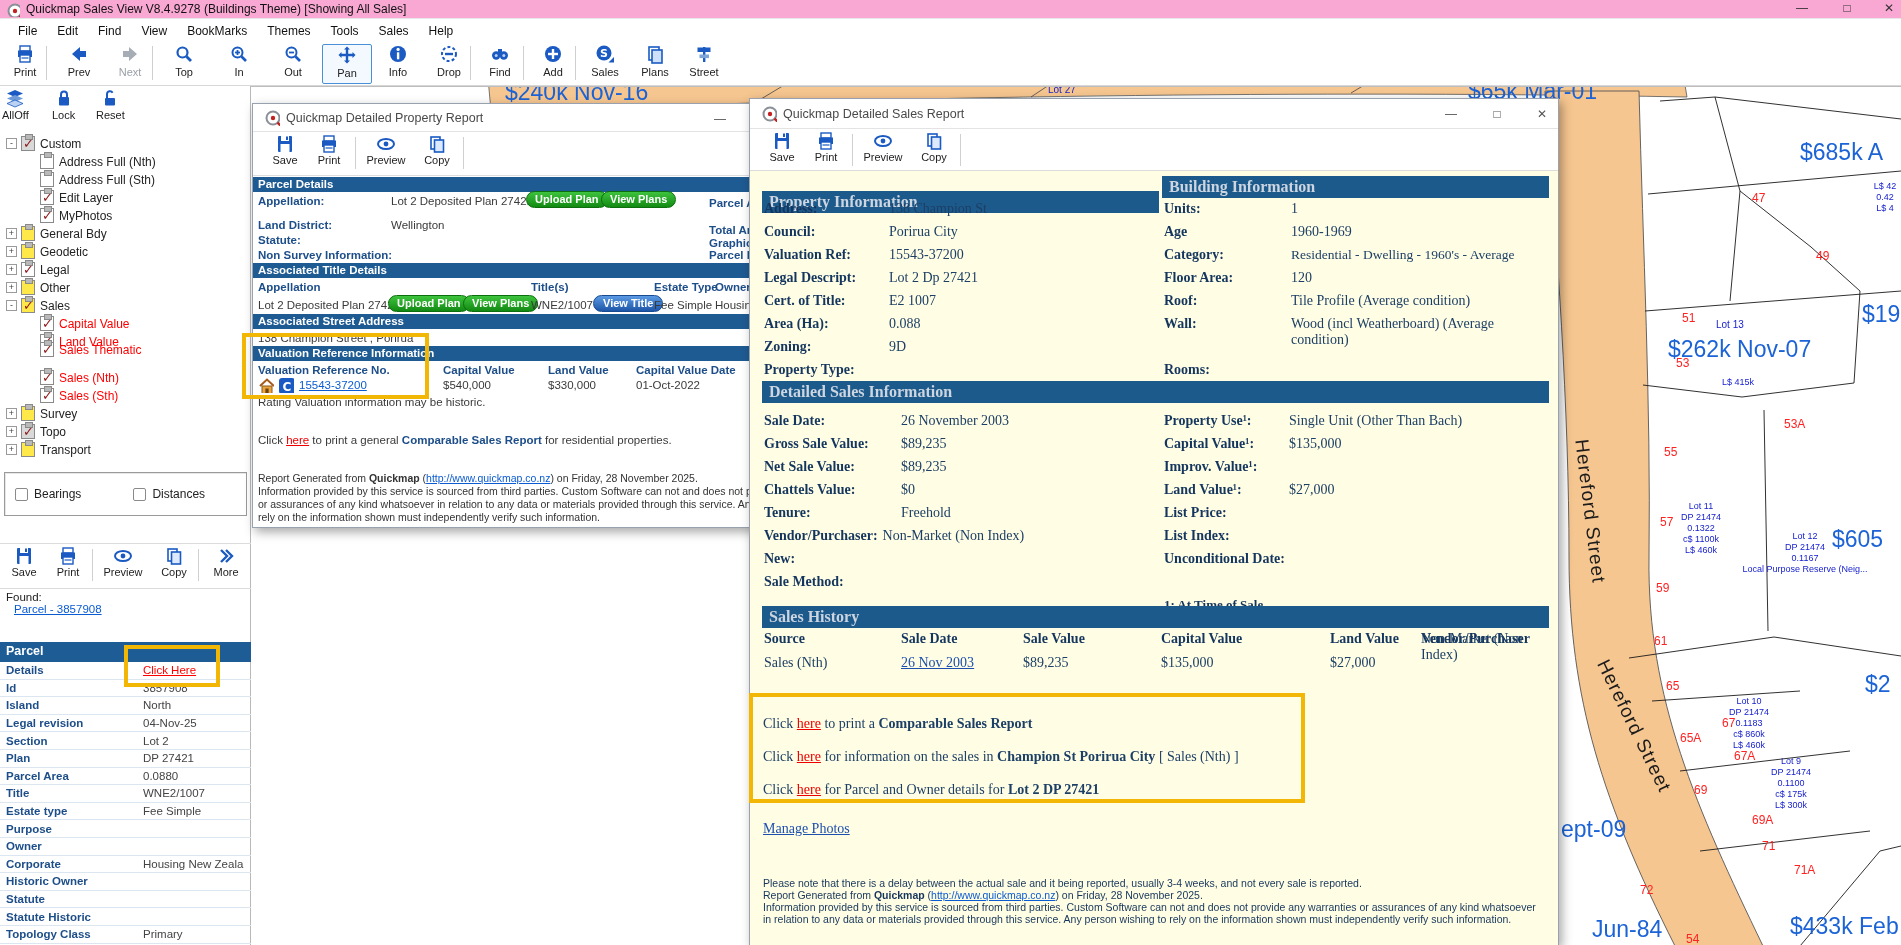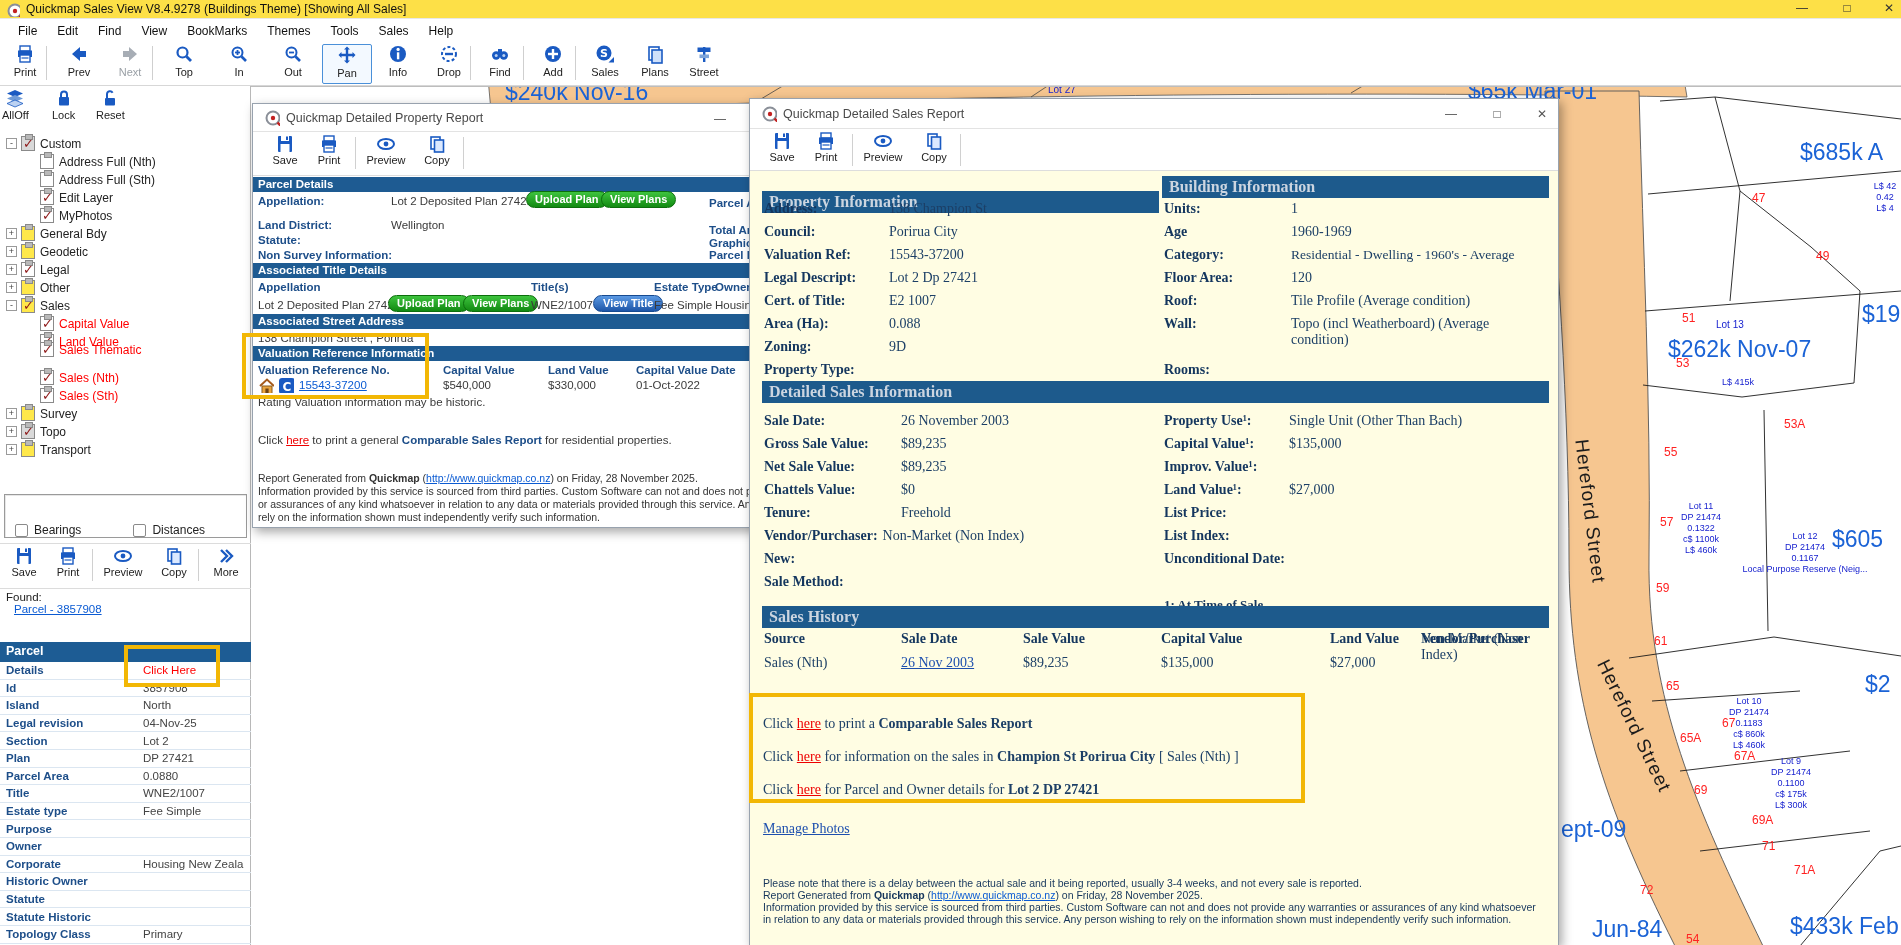--- a/index.html
+++ b/index.html
@@ -1,21 +1,21 @@
 <!DOCTYPE html>
 <html><head>
 <meta charset="utf-8">
 <style>
   *{box-sizing:border-box;margin:0;padding:0}
   html,body{width:1901px;height:945px;overflow:hidden;background:#fff;
     font-family:"Liberation Sans","DejaVu Sans",sans-serif;font-size:11.5px;color:#222}
   #app{position:relative;width:1901px;height:945px;background:#fff}
   .abs{position:absolute}
   
-  .titlebar{position:absolute;left:0;top:0;width:1901px;height:19px;background:#fde047;border-bottom:1px solid #e8e8e8;display:flex;align-items:center}
+  .titlebar{position:absolute;left:0;top:0;width:1901px;height:19px;background:#f9a8d4;border-bottom:1px solid #e8e8e8;display:flex;align-items:center}
   .titlebar .ttl{font-size:12px;color:#111;margin-left:6px}
   .wctl{position:absolute;top:1px;font-size:12px;color:#333;width:30px;text-align:center;cursor:default}
   .menubar{position:absolute;left:0;top:19px;width:1901px;height:23px;background:#fff;display:flex;align-items:center;padding-left:8px}
   .menubar span{font-size:12px;color:#111;padding:3px 10px}
   .maintb{position:absolute;left:0;top:42px;width:1901px;height:44px;background:#fff;border-bottom:1px solid #d7d7d7}
   .tbb{position:absolute;top:2px;width:50px;height:40px;display:flex;flex-direction:column;align-items:center;justify-content:flex-start}
   .tbb svg{width:21px;height:21px}
   .tbb .tl{font-size:11px;color:#222;margin-top:1px}
   .tbb.sel{border:1px solid #4a90d9;background:#f3f9ff;border-radius:2px}
   .tbb.dis .tl{color:#9aa0a6}
@@ -26,32 +26,32 @@
   .tb2b svg{width:20px;height:20px}
   .tb2b .tl{font-size:11px;margin-top:1px}
   .tree{position:absolute;left:0;top:44px;width:250px;height:330px}
   .ti{position:absolute;height:17px;display:flex;align-items:center;font-size:12px;white-space:nowrap}
   .exp{width:11px;height:11px;border:1px solid #9a9a9a;font-size:9px;line-height:9px;text-align:center;color:#444;margin-right:4px;background:#fff}
   .lic{width:14px;height:15px;border:1px solid #8a8a8a;margin-right:5px;position:relative;background:#fff}
   .lic::before{content:"";position:absolute;left:3px;top:-3px;width:6px;height:4px;background:#b9b9b9;border:1px solid #8a8a8a}
   .lic.y{background:#ffe84a}.lic.g{background:#d9d9d9}
   .lic.c::after{content:"✓";position:absolute;left:1px;top:-1px;font-size:13px;color:#8c1616;font-weight:bold}
   .ti .red{color:#f00}
-  .optsbox{position:absolute;left:4px;top:408px;width:243px;height:44px;border:1px solid #9a9a9a;box-shadow:inset 1px 1px 0 #e7e7e7;display:flex;align-items:flex-end}
+  .optsbox{position:absolute;left:4px;top:386px;width:243px;height:44px;border:1px solid #9a9a9a;box-shadow:inset 1px 1px 0 #e7e7e7;display:flex;align-items:center}
   .cb{width:13px;height:13px;border:1px solid #8a8a8a;background:#fff;border-radius:2px;margin-right:6px}
   .optsbox .og{display:flex;align-items:center;font-size:12px}
   .ptb{position:absolute;left:0;top:457px;width:251px;height:46px;border-top:1px solid #dcdcdc;border-bottom:1px solid #dcdcdc}
   .found{position:absolute;left:6px;top:505px;font-size:11.5px;color:#222}
   .found a{color:#0b5bd3;text-decoration:underline}
   .ptable{position:absolute;left:0;top:556px;width:251px}
   .phead{height:20px;background:#1d5c94;color:#fff;font-weight:bold;font-size:12.5px;padding:2px 6px}
   .prow{height:17.6px;border-bottom:1px solid #dbe6f1;display:flex;align-items:center;overflow:hidden}
   .pl{width:143px;padding-left:6px;font-weight:bold;color:#1d4e89;font-size:11.5px;white-space:nowrap}
   .pv{color:#444;font-size:11.5px;white-space:nowrap}
-  .linkred{color:#f00 !important;}
+  .linkred{color:#f00 !important;text-decoration:underline}
   .hl{position:absolute;border:4px solid #f2b705;z-index:30;pointer-events:none}
   
   .map{position:absolute;left:251px;top:86px;width:1650px;height:859px;background:#fff;overflow:hidden;border-top:1px solid #bdbdbd;z-index:1}
   .ml{position:absolute;white-space:pre-line}
   .sale{font-size:23px;color:#1b63d6}
   .addr{font-size:12px;color:#f22}
   .lot{font-size:9px;line-height:11px;color:#1822cf;text-align:center}
   .lotlg{font-size:10px;color:#1822cf}
   .street{font-size:19px;color:#1c1c1c;letter-spacing:1px;transform-origin:0 0}
   
@@ -771,21 +771,21 @@
       </div>
 
       <div class="abs" style="left:414px;top:30px;width:390px">
         <div class="kv"><span class="srl" style="width:127px">Units:</span><span class="srv">1</span></div>
         <div class="kv"><span class="srl" style="width:127px">Age</span><span class="srv">1960-1969</span></div>
         <div class="kv" style="font-size:13.5px"><span class="srl" style="width:127px;font-size:14px">Category:</span><span class="srv">Residential - Dwelling - 1960's - Average</span></div>
         <div class="kv"><span class="srl" style="width:127px">Floor Area:</span><span class="srv">120</span></div>
         <div class="kv"><span class="srl" style="width:127px">Roof:</span><span class="srv">Tile Profile (Average condition)</span></div>
         <div style="min-height:46px;white-space:normal;display:flex">
             <span class="srl" style="width:127px;flex:none">Wall:</span>
-            <span class="srv" style="width:250px">Topo (incl Weatherboard) (Average condition)</span>
+            <span class="srv" style="width:250px">Wood (incl Weatherboard) (Average condition)</span>
           </div>
         <div class="kv"><span class="srl" style="width:127px">Rooms:</span><span class="srv"></span></div>
       </div>
 
       <div class="sbar" style="left:12px;top:210px;width:787px">Detailed Sales Information</div>
 
       <div class="abs" style="left:14px;top:242px">
         <div class="kv"><span class="srl" style="width:137px">Sale Date:</span><span class="srv">26 November 2003</span></div>
         <div class="kv"><span class="srl" style="width:137px">Gross Sale Value:</span><span class="srv">$89,235</span></div>
         <div class="kv"><span class="srl" style="width:137px">Net Sale Value:</span><span class="srv">$89,235</span></div>

